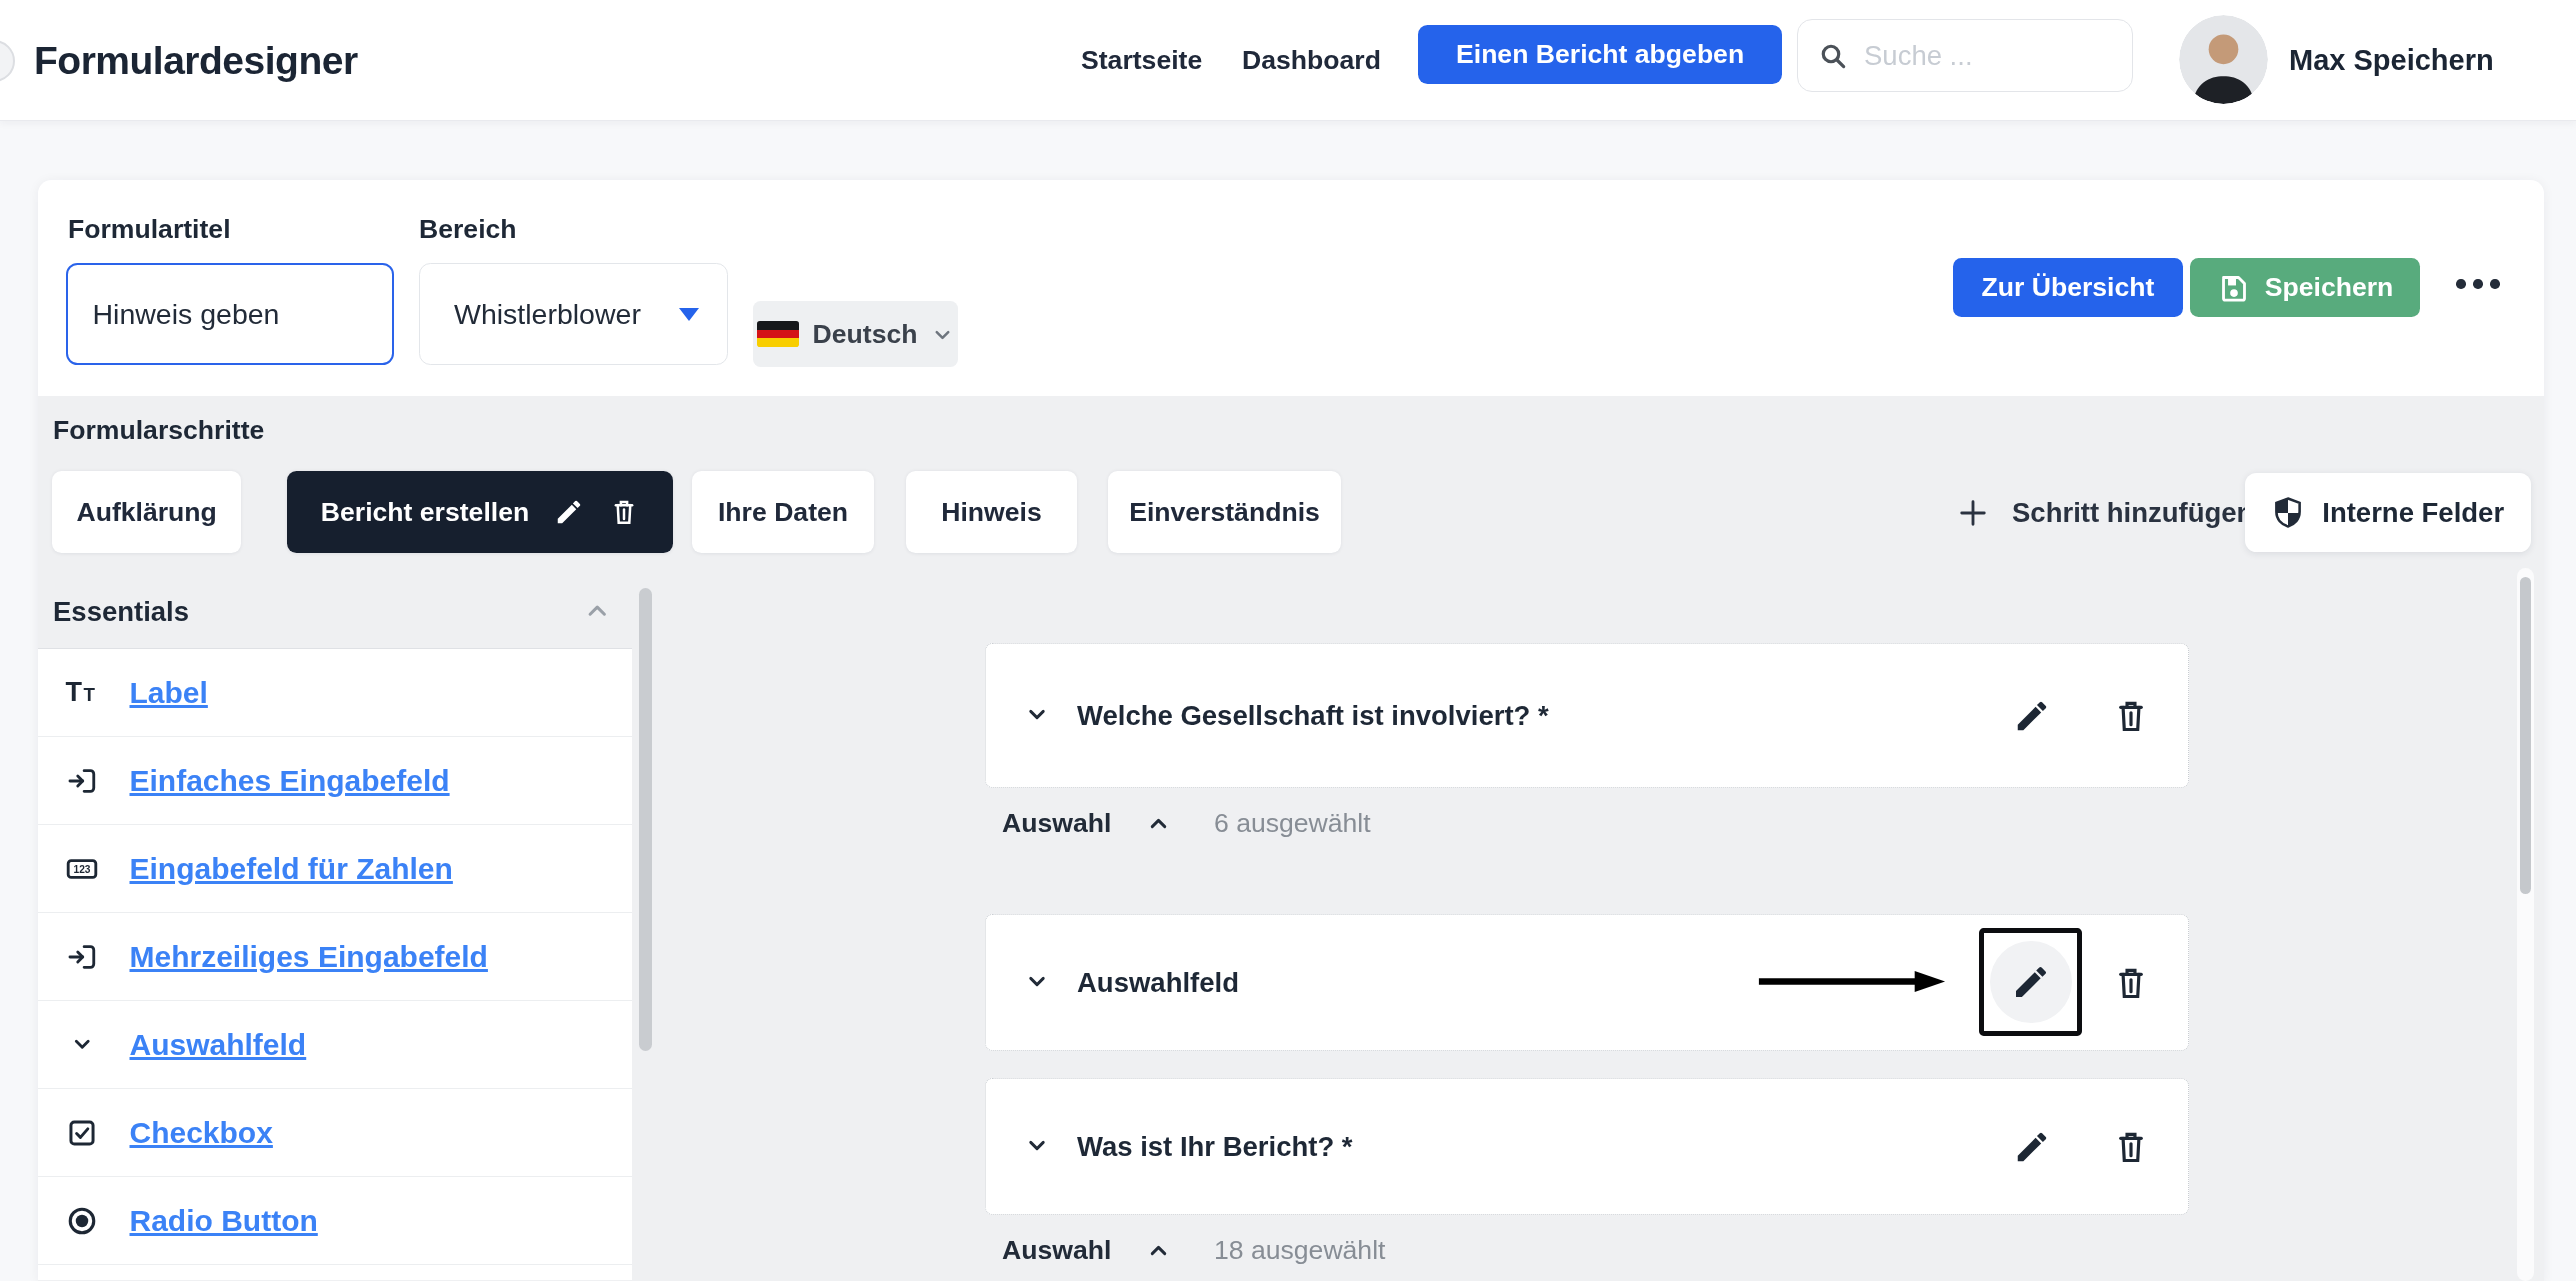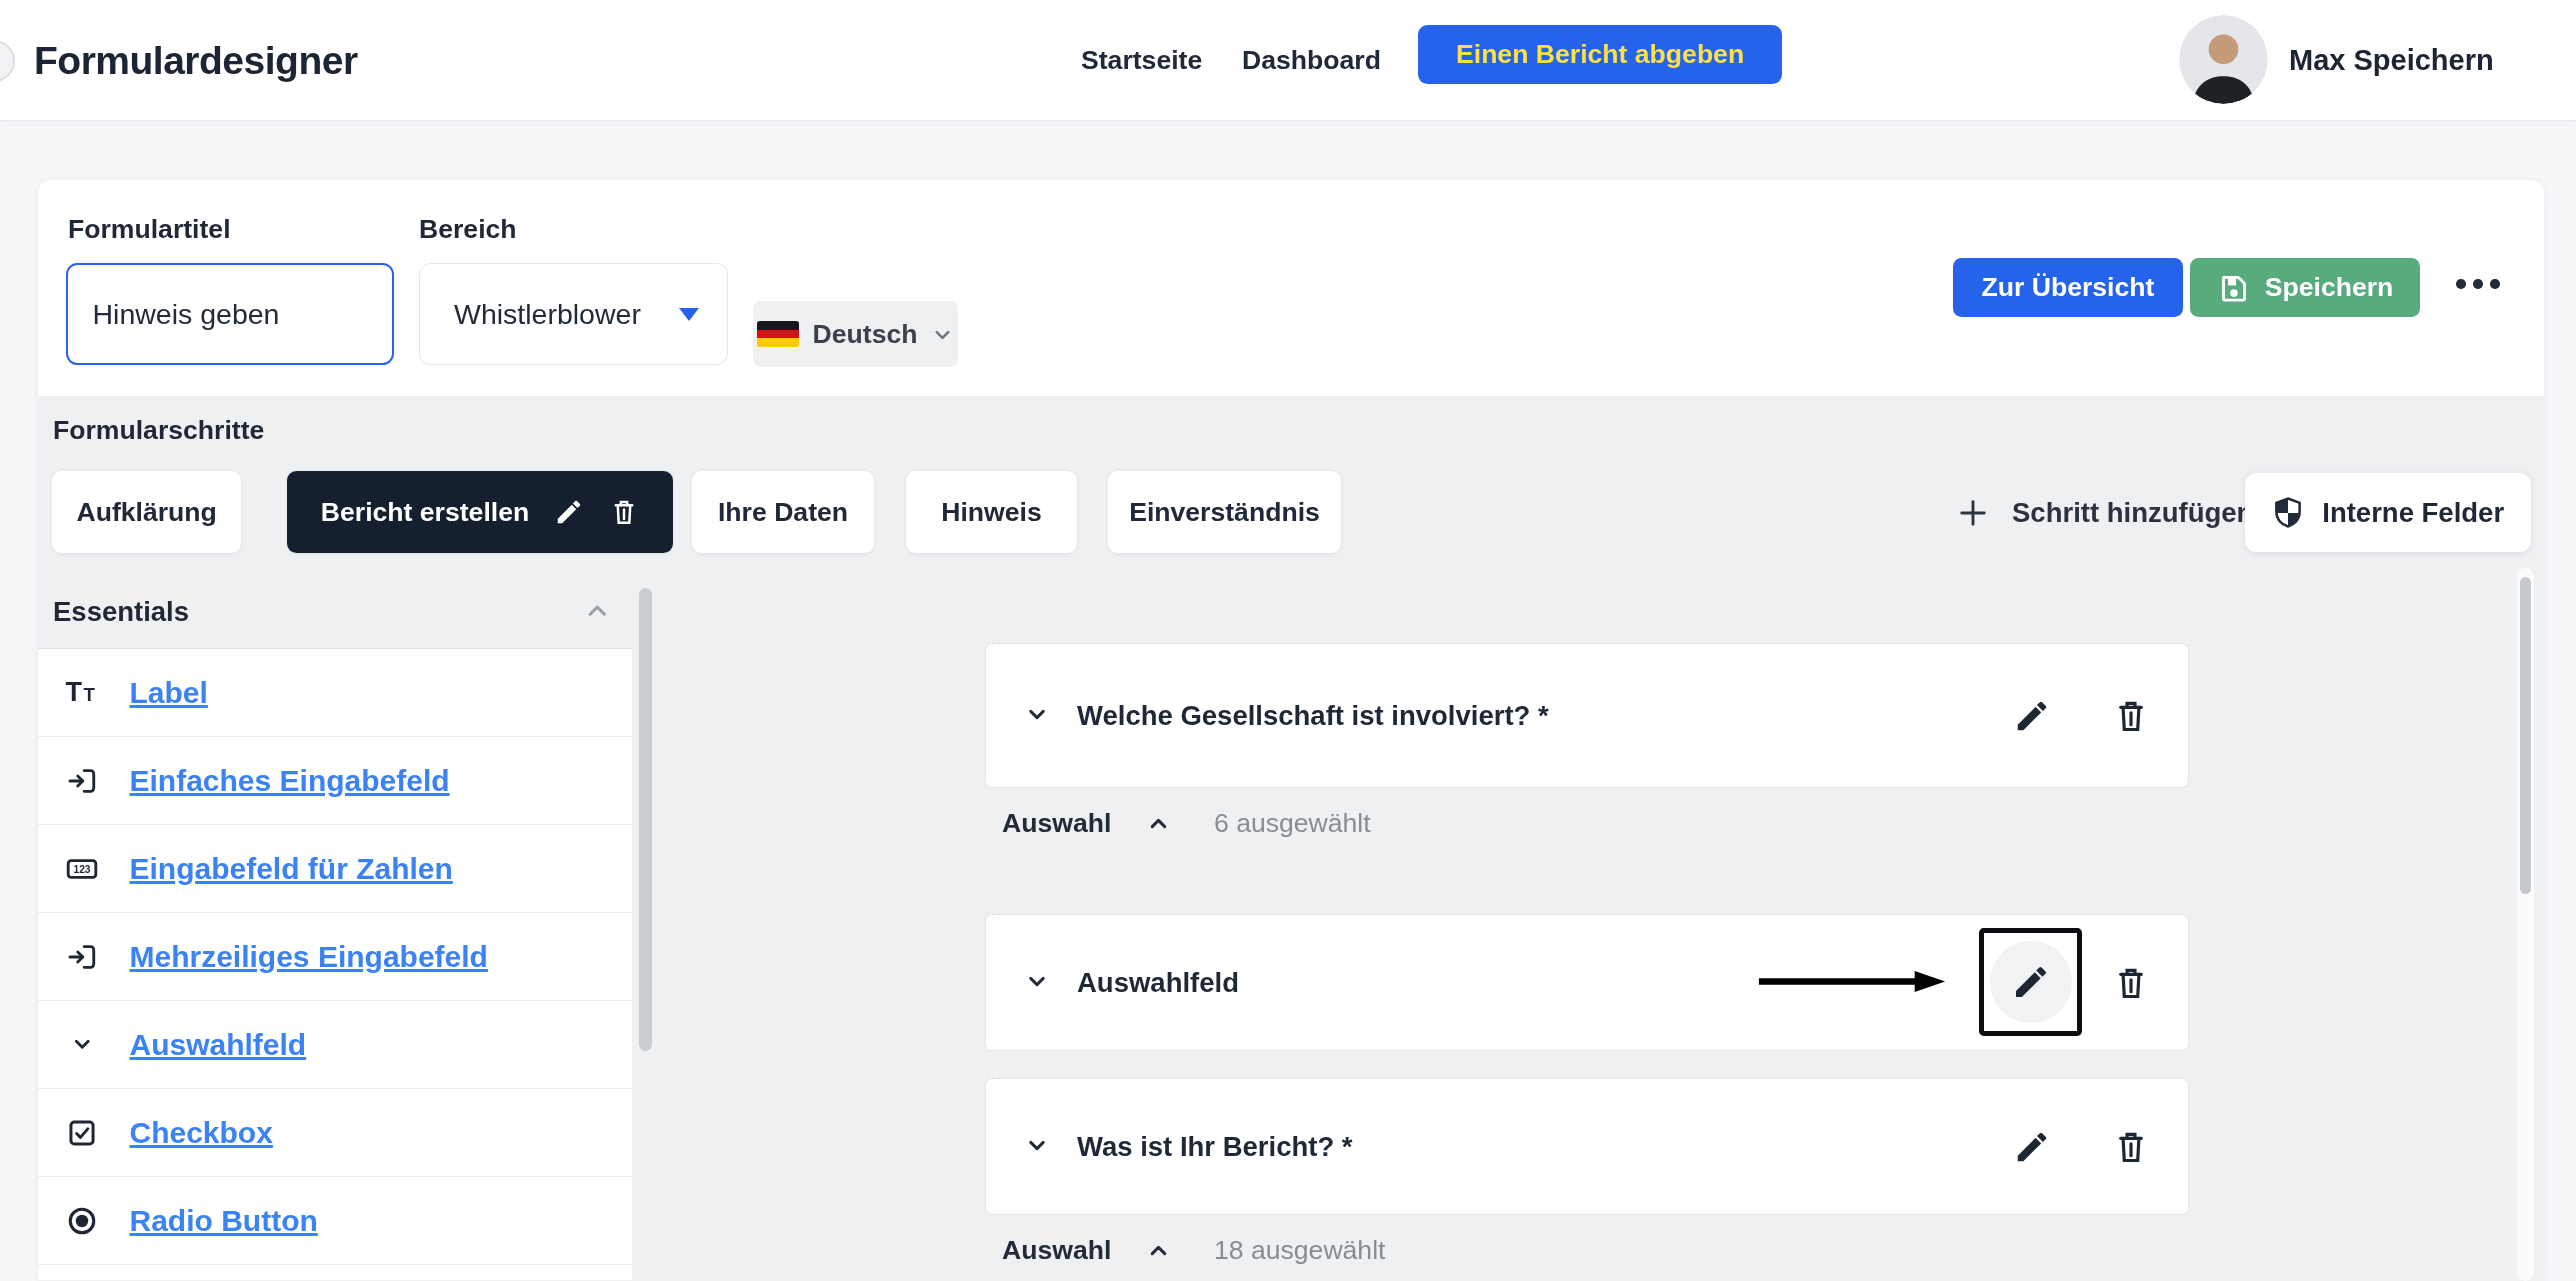--- a/index.html
+++ b/index.html
@@ -26,21 +26,21 @@
   }
   .hrow { position:absolute; top:0; height:121px; display:flex; align-items:center; }
   .app-title { left:34px; font-size:39px; font-weight:bold; color:#1b2534; letter-spacing:-0.5px; }
   .nav-link { font-size:26.6px; font-weight:bold; color:#20293a; cursor:pointer; }
   .nav-home { left:1081px; }
   .nav-dash { left:1242px; }
   .report-btn {
     left:1418px; top:25px; height:59px; padding:0 38px;
     background:#2563eb; border-radius:9.5px;
     display:flex; align-items:center;
-    color:#fde047; font-size:26.6px; font-weight:bold; cursor:pointer;
+    color:#ffffff; font-size:26.6px; font-weight:bold; cursor:pointer;
   }
   .search-box {
     left:1797px; top:19px; width:336px; height:73px;
     border:1.9px solid #e3e5e9; border-radius:15px; background:#fff;
     display:flex; align-items:center; padding:0 19px; gap:15px;
   }
   .search-box input {
     border:none; outline:none; width:209px;
     font-family:"Liberation Sans", sans-serif;
     font-size:27.5px; color:#3a414b; background:transparent;
@@ -201,20 +201,29 @@
 </head>
 <body>
 
 <div class="header">
   <div class="logo-fragment"></div>
   <div class="hrow app-title">Formulardesigner</div>
   <div class="hrow nav-link nav-home">Startseite</div>
   <div class="hrow nav-link nav-dash">Dashboard</div>
   <div class="hrow report-btn">
     <span>Einen Bericht abgeben</span>
+  </div>
+  <div class="hrow search-box">
+    <span style="display:flex;">
+      <svg width="32" height="32" viewBox="0 0 24 24" fill="none" stroke="#4b5158" stroke-width="2.4" stroke-linecap="round">
+        <circle cx="10.5" cy="10.5" r="5.8"></circle>
+          <line x1="15" y1="15" x2="20" y2="20"></line>
+      </svg>
+    </span>
+    <input type="text" placeholder="Suche ..." style="">
   </div>
   <div class="hrow avatar">
     <svg width="89" height="89" viewBox="0 0 48 48">
       <defs>
           <clipPath id="avclip">
             <circle cx="24" cy="24" r="24"></circle>
           </clipPath>
         </defs>
       <g clip-path="url(#avclip)">
         <circle cx="24" cy="24" r="24" fill="#e4e6e9"></circle>

